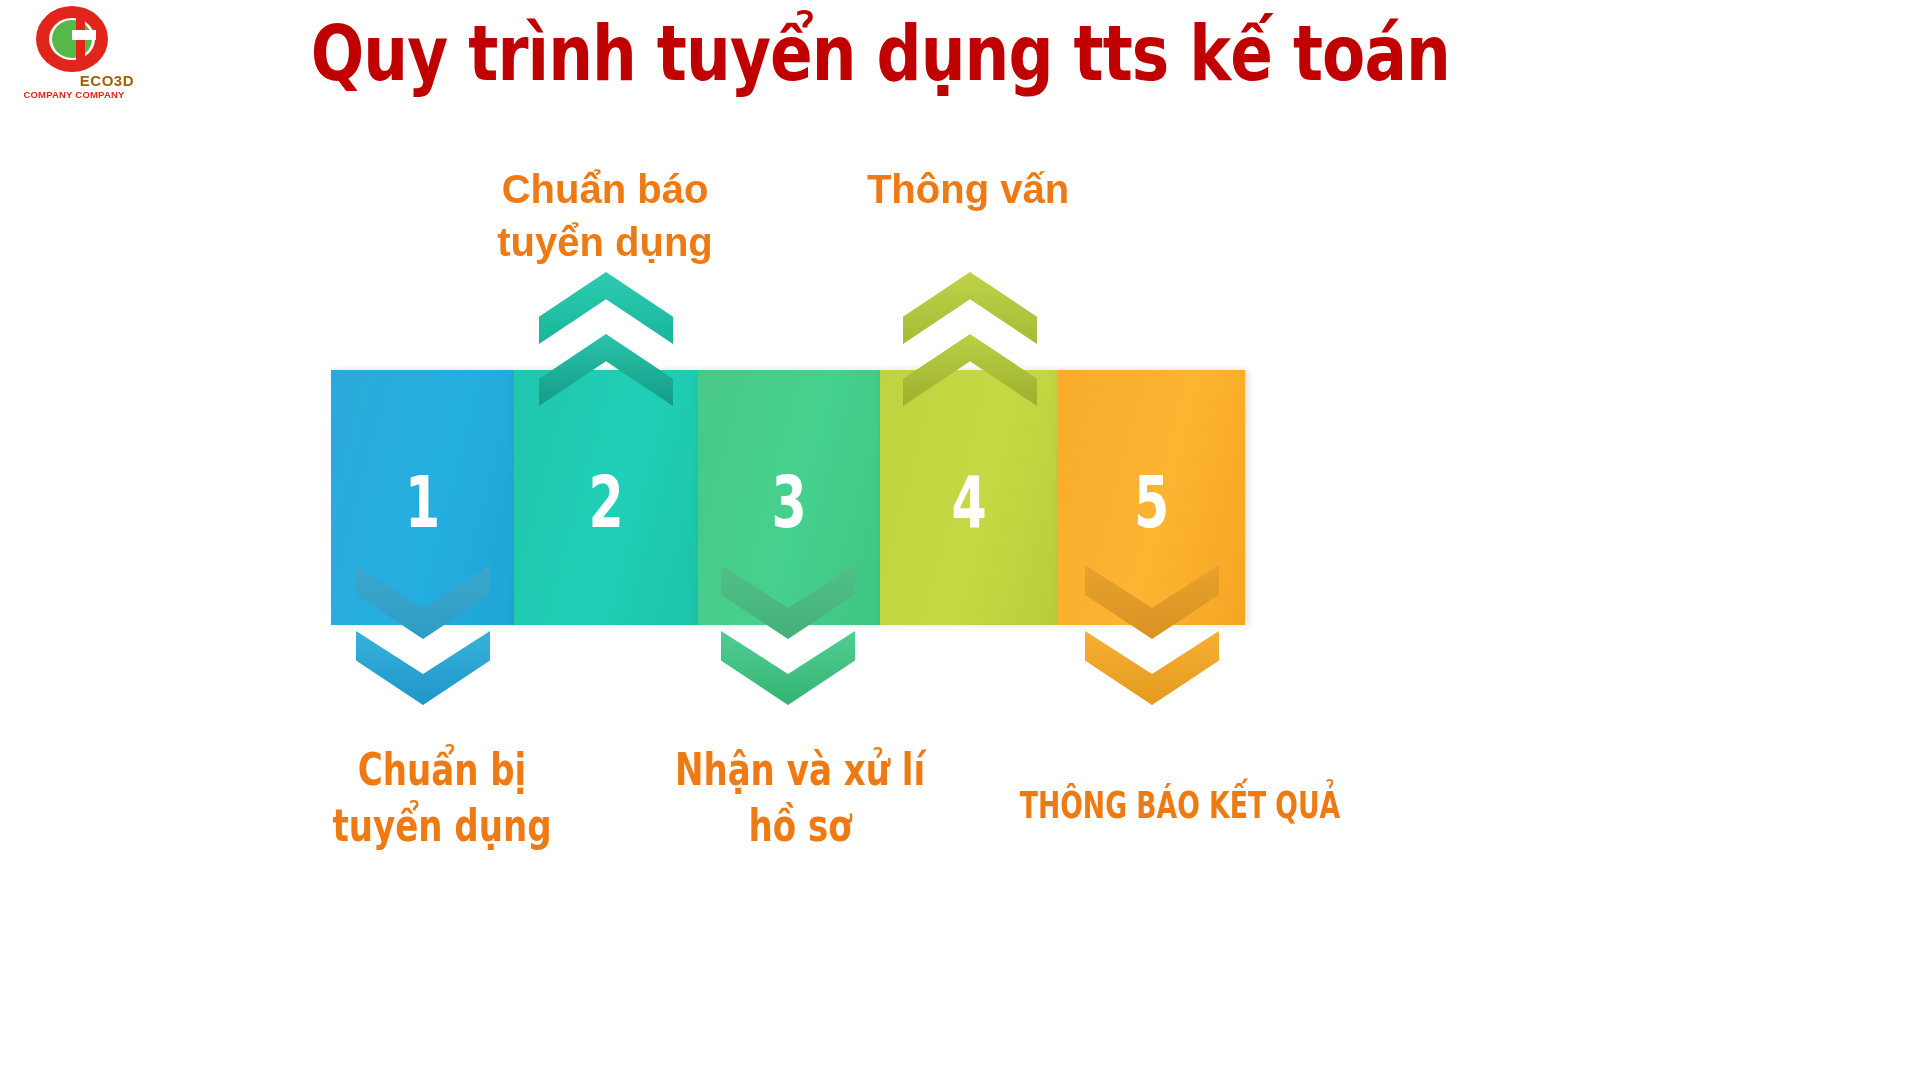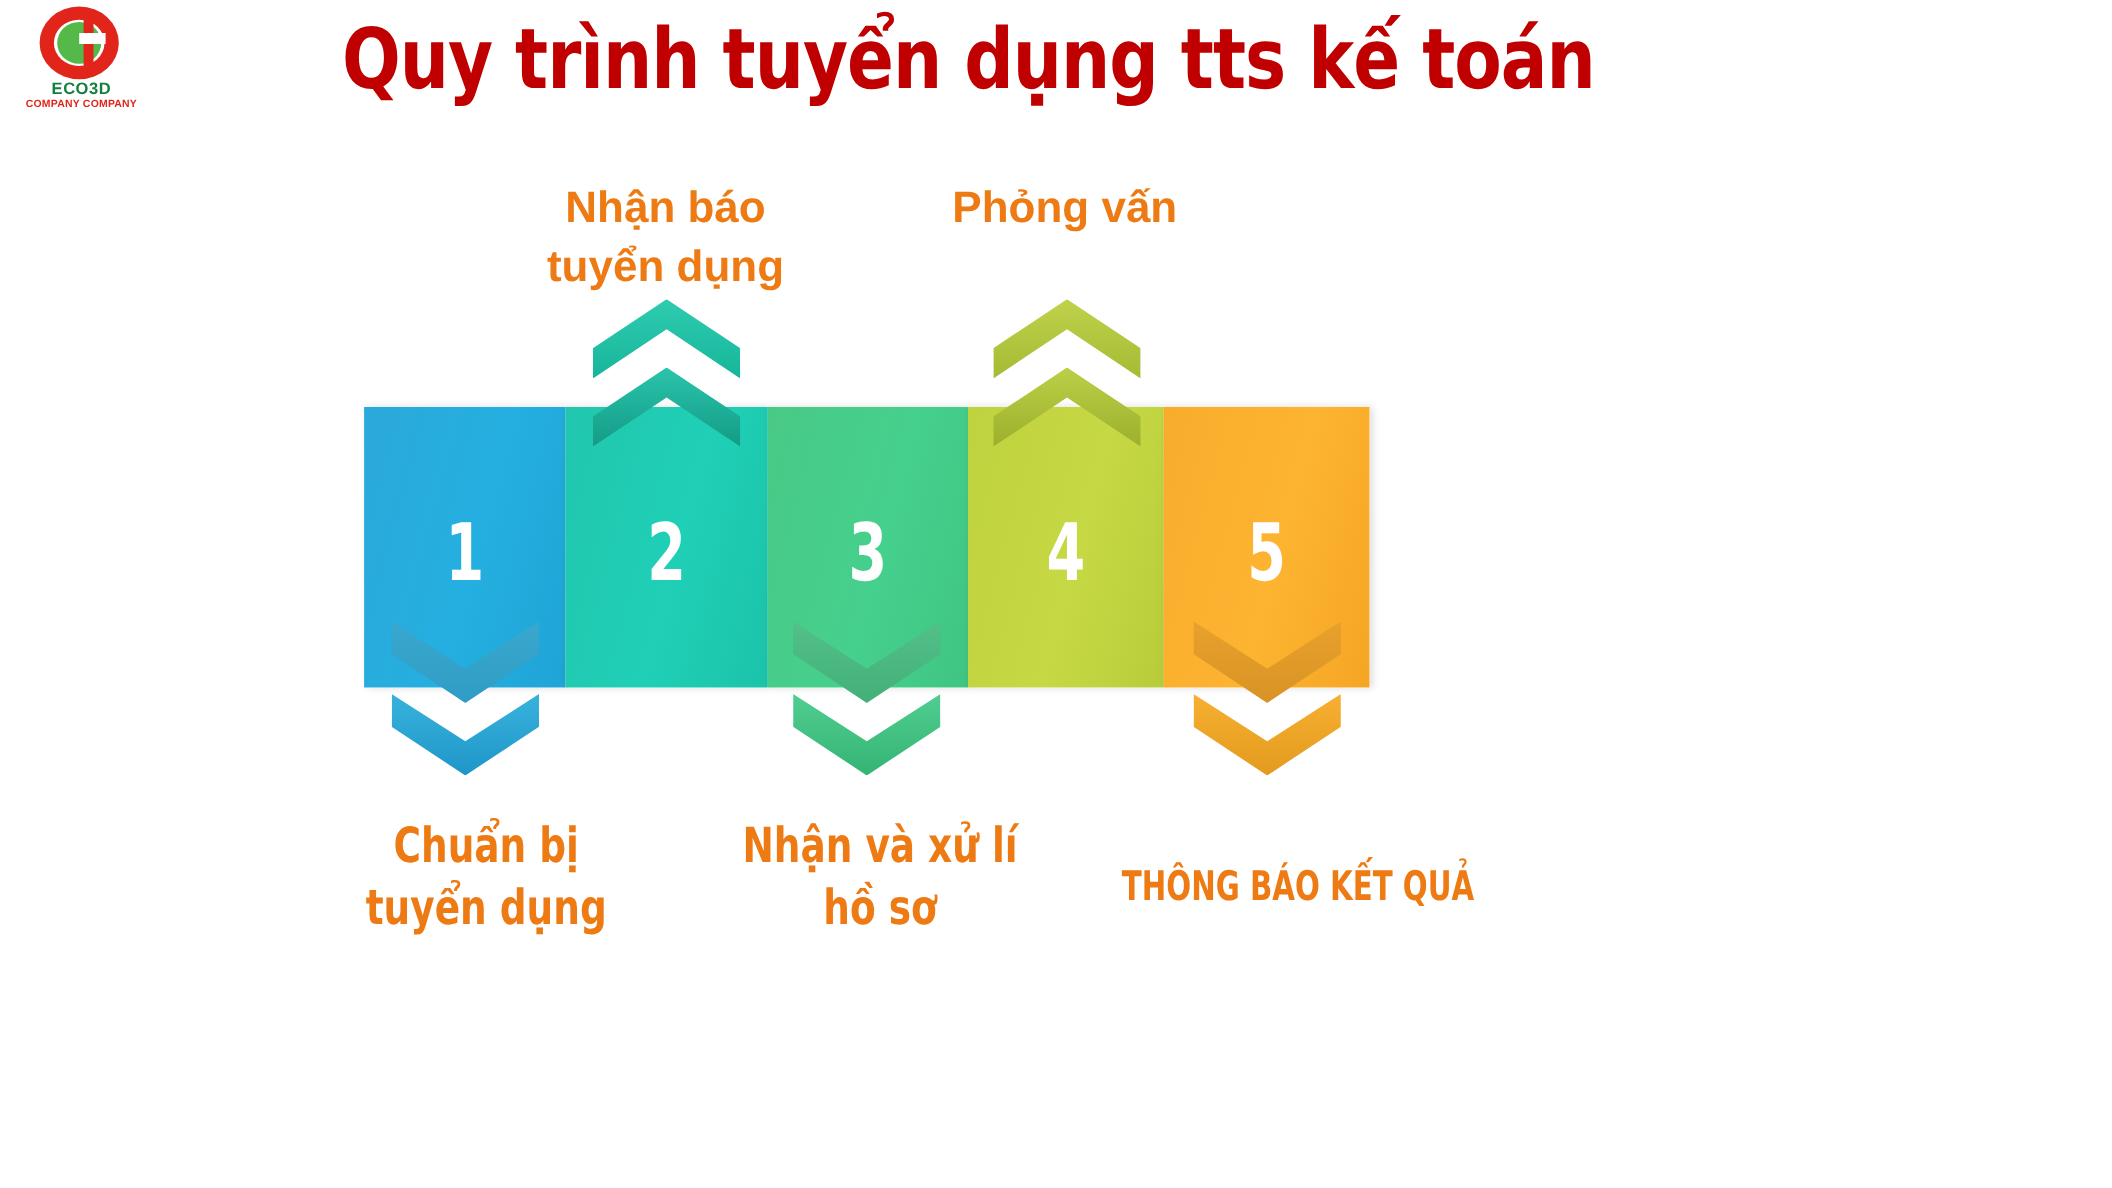--- a/index.html
+++ b/index.html
@@ -50,22 +50,22 @@
     width: 9px; height: 50px;
     background: #e1251b;
   }
   .logo-g-tip {
     position: absolute; left: 40px; top: 24px;
     width: 19px; height: 9px;
     background: #54b948;
   }
   .logo-text1 {
     position: absolute; left: 0; top: 70px; width: 120px;
-    text-align: center;
-    color: #15803d; font-weight: bold; font-size: 15px;
+    text-align: right;
+    color: #a16207; font-weight: bold; font-size: 15px;
     letter-spacing: 0.5px;
     font-family: "Liberation Sans Narrow", "Liberation Sans", sans-serif;
   }
   .logo-text2 {
     position: absolute; left: 0; top: 87px; width: 120px;
     text-align: center;
     color: #e1251b; font-weight: bold; font-size: 9.5px;
     letter-spacing: 0.2px;
     font-family: "Liberation Sans Narrow", "Liberation Sans", sans-serif;
   }
@@ -192,21 +192,21 @@
     </div>
 
     <div class="bar" style="left:514px; width:184px; background:linear-gradient(105deg,#21C6AE 0%,#1FD0B6 55%,#1BC3A9 100%);">
       <div class="num">2</div>
     </div>
     <div class="arrow-up" style="left:539px; top:272px;">
       <div class="chev c1" style="background:linear-gradient(180deg,#2ECBB0 0%,#17B69B 100%);"></div>
       <div class="chev c2" style="background:linear-gradient(180deg,#2AC4AB 0%,#149B86 100%);"></div>
     </div>
     <div class="label-top" style="left:440px; top:163px; width:330px;">
-      <span class="lbl-line">Nhận báo</span>
+      <span class="lbl-line">Chuẩn báo</span>
       <span class="lbl-line">tuyển dụng</span>
     </div>
 
     <div class="bar" style="left:698px; width:182px; background:linear-gradient(105deg,#49C986 0%,#46D08D 55%,#3FC582 100%);">
       <div class="num">3</div>
     </div>
     <div class="arrow-down" style="left:721px; top:565px;">
       <div class="chev c1" style="background:linear-gradient(180deg,#53C08A 0%,#43B079 100%);"></div>
       <div class="chev c2" style="background:linear-gradient(180deg,#50CE92 0%,#34B473 100%);"></div>
     </div>
@@ -216,21 +216,21 @@
     </div>
 
     <div class="bar" style="left:880px; width:178px; background:linear-gradient(105deg,#BFD23F 0%,#C6D944 55%,#B8CC3B 100%);">
       <div class="num">4</div>
     </div>
     <div class="arrow-up" style="left:903px; top:272px;">
       <div class="chev c1" style="background:linear-gradient(180deg,#BFD24A 0%,#A7BA34 100%);"></div>
       <div class="chev c2" style="background:linear-gradient(180deg,#BCCF47 0%,#9DB02D 100%);"></div>
     </div>
     <div class="label-top" style="left:808px; top:163px; width:320px;">
-      <span class="lbl-line">Phỏng vấn</span>
+      <span class="lbl-line">Thông vấn</span>
     </div>
 
     <div class="bar" style="left:1058px; width:187px; background:linear-gradient(105deg,#F9AC2C 0%,#FDB431 55%,#F5A524 100%);">
       <div class="num">5</div>
     </div>
     <div class="arrow-down" style="left:1085px; top:565px;">
       <div class="chev c1" style="background:linear-gradient(180deg,#E8A12C 0%,#D99324 100%);"></div>
       <div class="chev c2" style="background:linear-gradient(180deg,#F7B031 0%,#E39A1E 100%);"></div>
     </div>
     <div class="label-bottom caps" style="left:955px; top:782px; width:450px;">

